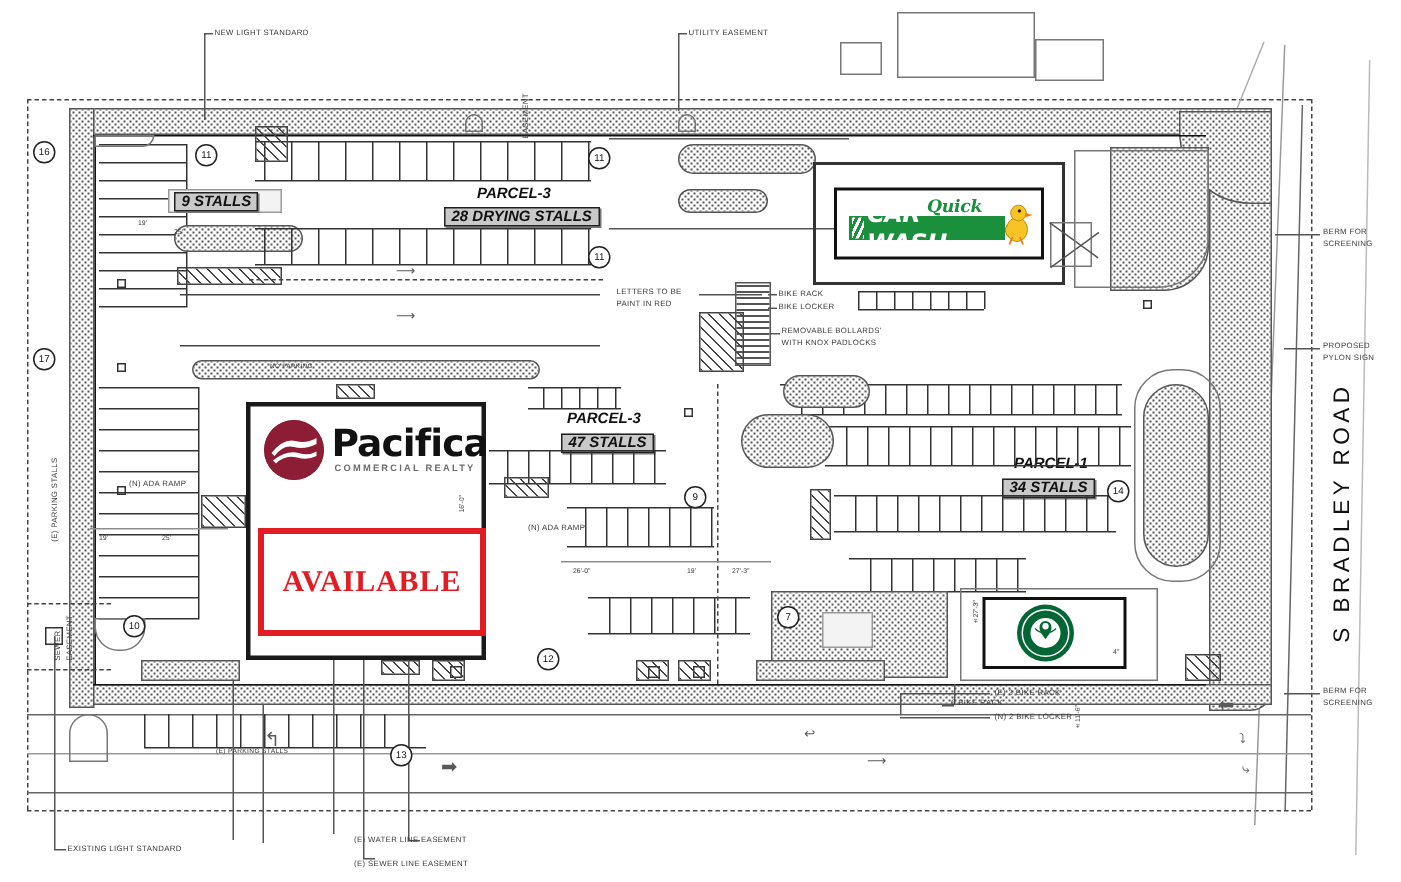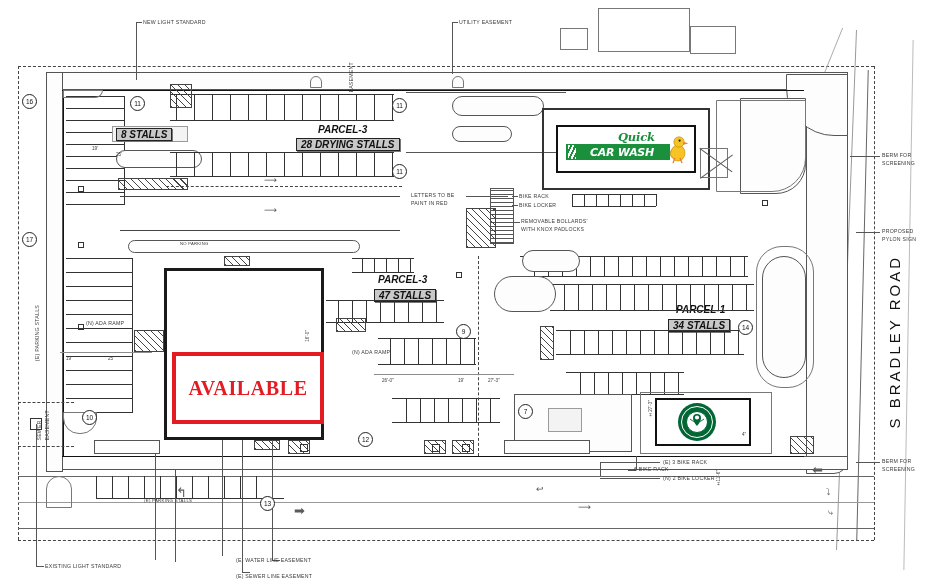--- a/index.html
+++ b/index.html
@@ -67,21 +67,21 @@
     color:#e31b23;letter-spacing:.6px;}
 
   
   #qq-bldg{position:absolute;left:556px;top:125px;width:140px;height:48px;background:#fff;border:2px solid #111;box-sizing:border-box;}
   #qq-logo{position:absolute;left:566px;top:130px;width:128px;height:38px;}
   #qq-top{font-family:"DejaVu Serif",serif;font-weight:700;font-size:11.5px;color:#1a8f3c;
           font-style:italic;letter-spacing:-.2px;position:absolute;left:8px;top:0;margin-left:44px;}
   #qq-band{position:absolute;left:0;top:14px;width:104px;height:16px;background:#1a8f3c;
            display:flex;align-items:center;}
   #qq-band span{color:#fff;font-family:"DejaVu Sans",sans-serif;font-weight:700;font-style:italic;
-                font-size:11px;letter-spacing:-.3px;padding-left:24px;}
+                font-size:16px;letter-spacing:-.3px;padding-left:12px;}
   #qq-slash{position:absolute;left:2px;top:1px;width:8px;height:14px;
             background:repeating-linear-gradient(115deg,#fff 0 2px,transparent 2px 4px);}
   #qq-duck{position:absolute;left:101px;top:4px;width:22px;height:30px;}
 
   
   #sb-bldg{position:absolute;left:655px;top:398px;width:96px;height:48px;background:#fff;border:2px solid #111;box-sizing:border-box;}
   #sb-logo{position:absolute;left:678px;top:403px;width:38px;height:38px;border-radius:50%;
            background:#036635;display:flex;align-items:center;justify-content:center;}
   #sb-inner{width:30px;height:30px;border-radius:50%;border:1.4px solid #fff;position:relative;}
 
@@ -155,21 +155,21 @@
     <i style="left:0;top:154px;width:66px;height:1px;"></i>
     <i style="left:66px;top:0;width:1px;height:155px;"></i>
   </div>
 
   <div class="lbl vtext rot180" style="left:34px;top:305px;">(E) PARKING STALLS</div>
 
   <div class="boxthin" style="left:63px;top:90px;width:40px;height:8px;border-radius:0 0 10px 0;"></div>
   <div class="boxthin" style="left:63px;top:412px;width:34px;height:22px;border-radius:0 0 16px 16px;"></div>
 
   <div class="lite" style="left:112px;top:126px;width:76px;height:16px;"></div>
-  <div class="stalls" style="left:116px;top:128px;">8 STALLS</div>
+  <div class="stalls" style="left:116px;top:128px;">9 STALLS</div>
   <div class="stipple stipple-r" style="left:116px;top:150px;width:86px;height:18px;border-radius:9px;"></div>
 
   <div class="ticks" style="left:170px;top:94px;width:226px;height:36px;">
     <i style="left:0;top:0;width:224px;height:1px;"></i>
     <i style="left:0;top:26px;width:224px;height:1px;"></i>
     <i style="left:6px;top:0;width:1px;height:26px;"></i>
     <i style="left:24px;top:0;width:1px;height:26px;"></i>
     <i style="left:42px;top:0;width:1px;height:26px;"></i>
     <i style="left:60px;top:0;width:1px;height:26px;"></i>
     <i style="left:78px;top:0;width:1px;height:26px;"></i>
@@ -336,20 +336,33 @@
   </div>
 
   <div class="hatch" style="left:336px;top:318px;width:30px;height:14px;"></div>
   <div class="lbl" style="left:352px;top:349px;">(N) ADA RAMP</div>
   <div class="lbl" style="left:86px;top:320px;">(N) ADA RAMP</div>
   <div class="hatch" style="left:134px;top:330px;width:30px;height:22px;"></div>
 
   <div class="dash-v" style="left:478px;top:256px;height:200px;"></div>
 
   <div id="bldg-main"></div>
+  <div id="pacifica">
+    <div id="pac-mark">
+      <svg width="40" height="40" viewBox="0 0 40 40">
+        <circle cx="20" cy="20" r="20" fill="#8c1d35"></circle>
+        <path d="M5 22 q8 -10 16 -8 q7 2 14 -2 l0 4 q-8 4 -15 2 q-7 -2 -13 6 z" fill="#fff"></path>
+        <path d="M6 27 q9 -7 17 -5 q7 2 12 -1 l0 3 q-6 3 -13 1 q-8 -2 -14 4 z" fill="#fff"></path>
+      </svg>
+    </div>
+    <div id="pac-text">
+      <div id="pac-name">Pacifica</div>
+      <div id="pac-sub">COMMERCIAL REALTY</div>
+    </div>
+  </div>
   <div id="available-box">
     <div id="available-text">AVAILABLE</div>
   </div>
   <div class="dim vtext rot180" style="left:305px;top:330px;">16'-0"</div>
 
   <div class="hatch" style="left:224px;top:256px;width:26px;height:10px;"></div>
   <div class="hatch" style="left:254px;top:440px;width:26px;height:10px;"></div>
 
   <div class="parcel" style="left:676px;top:304px;">PARCEL-1</div>
   <div class="stalls" style="left:668px;top:319px;">34 STALLS</div>

